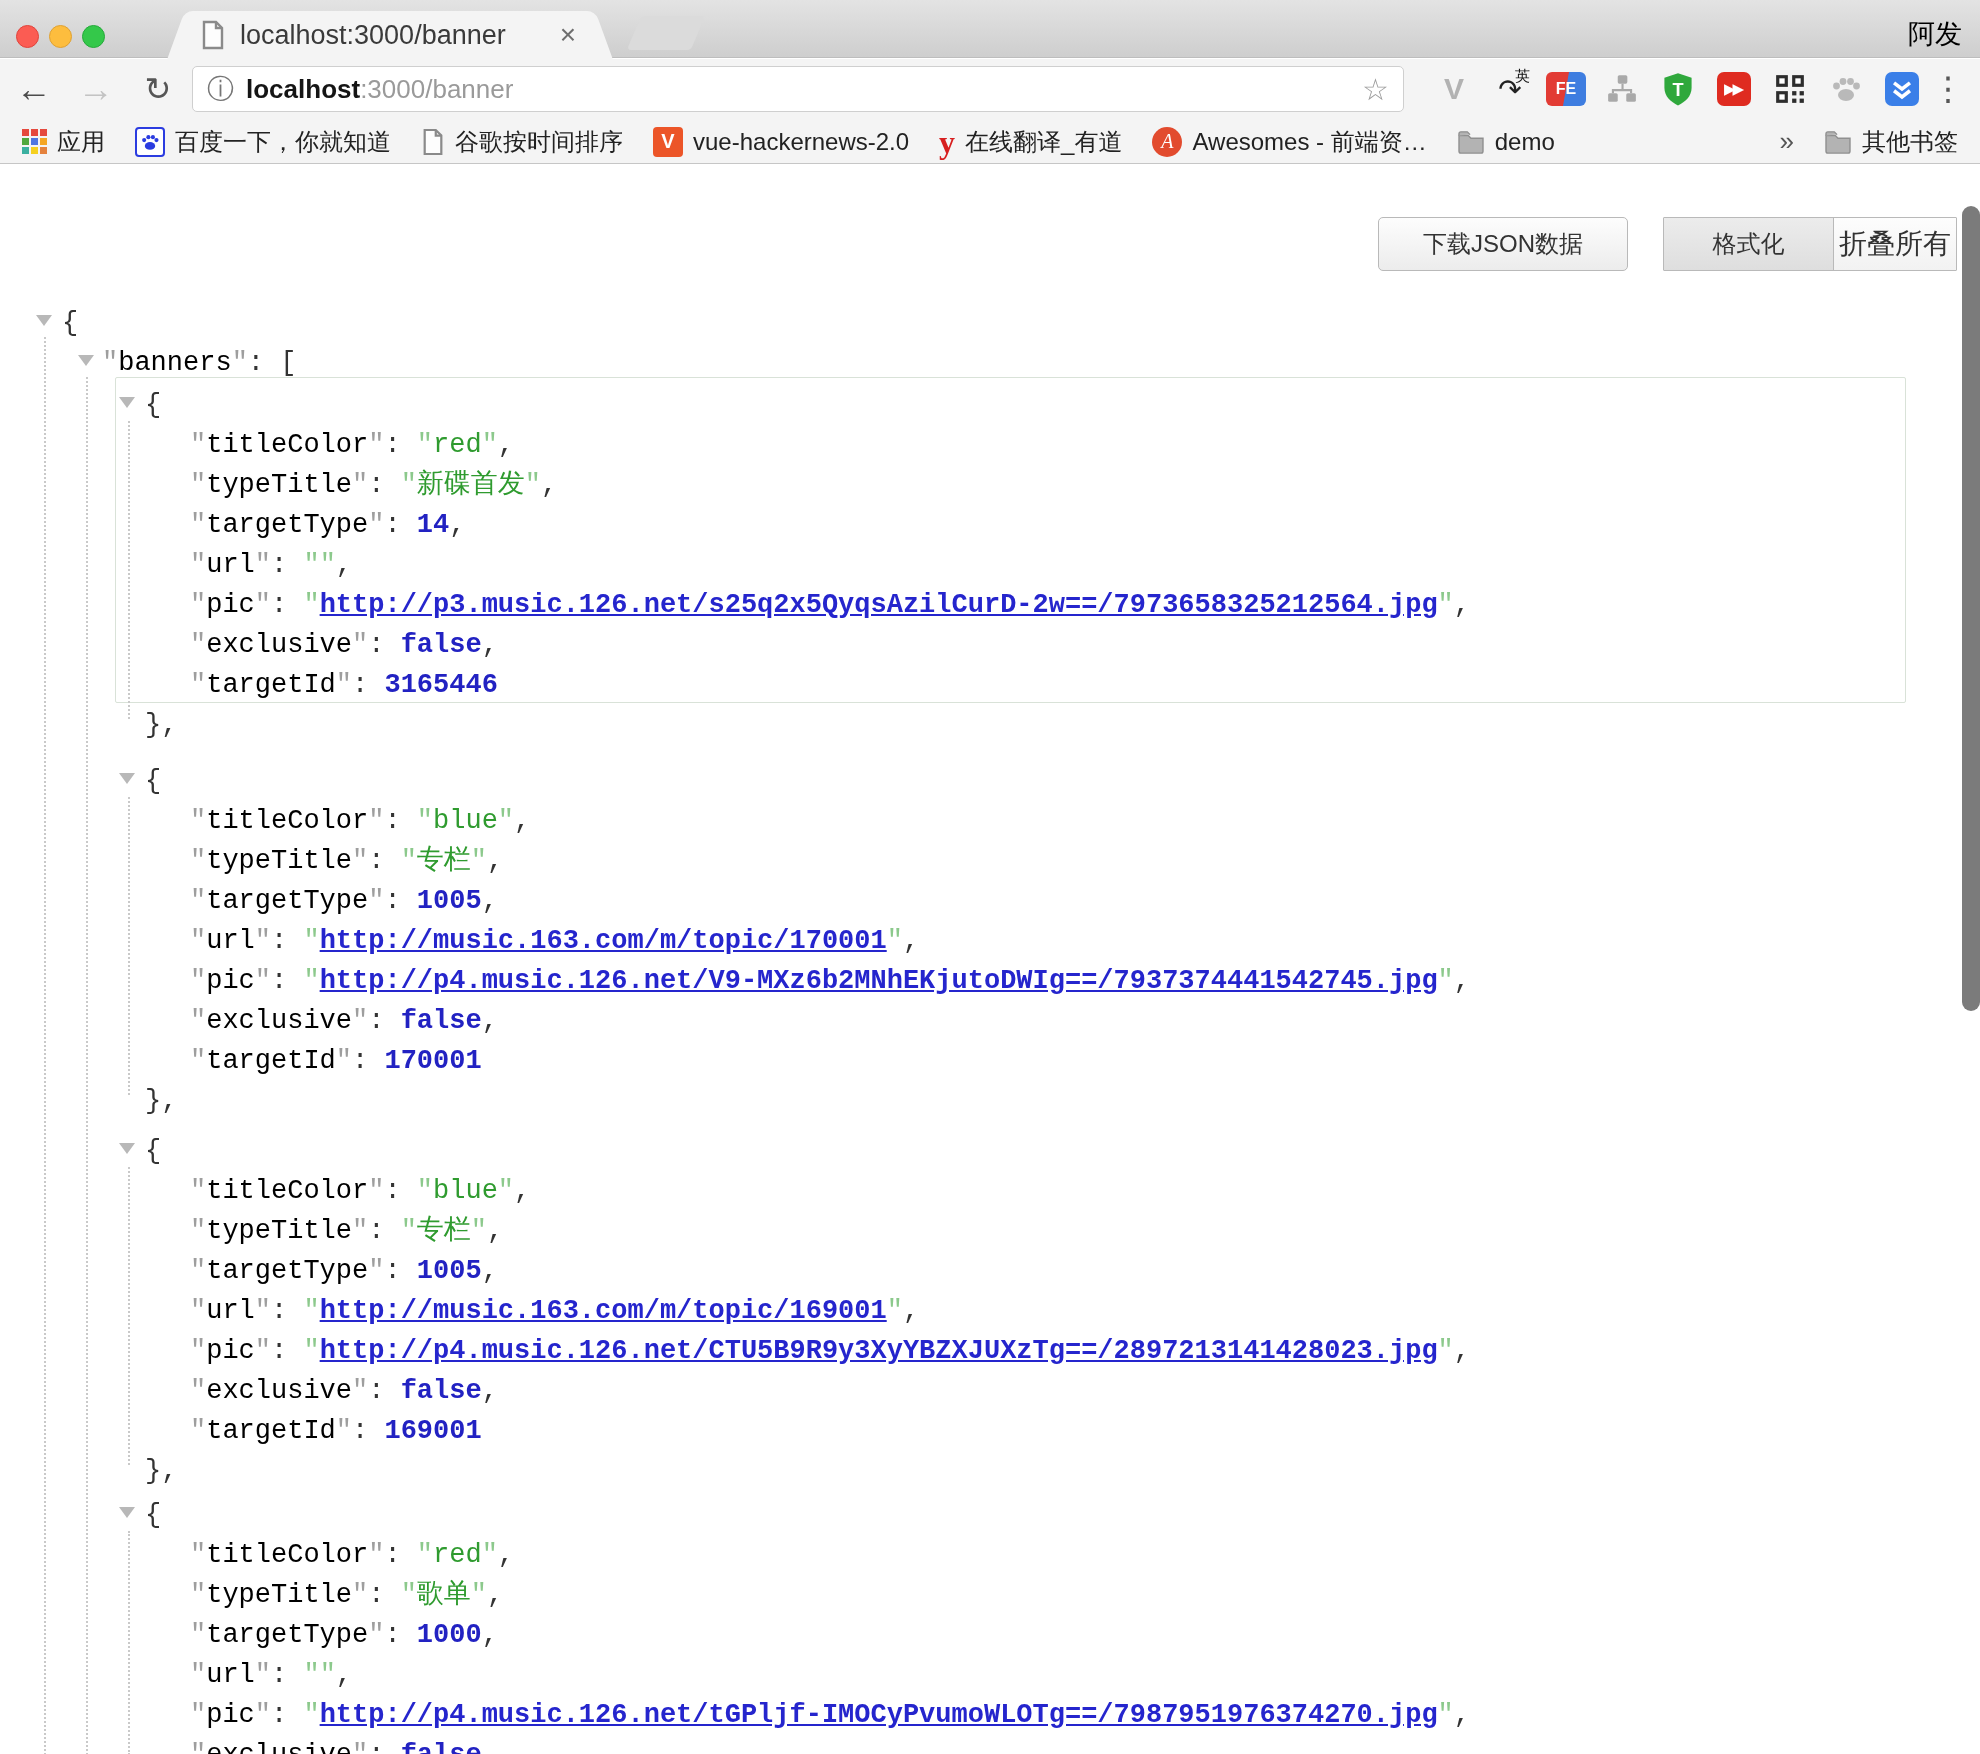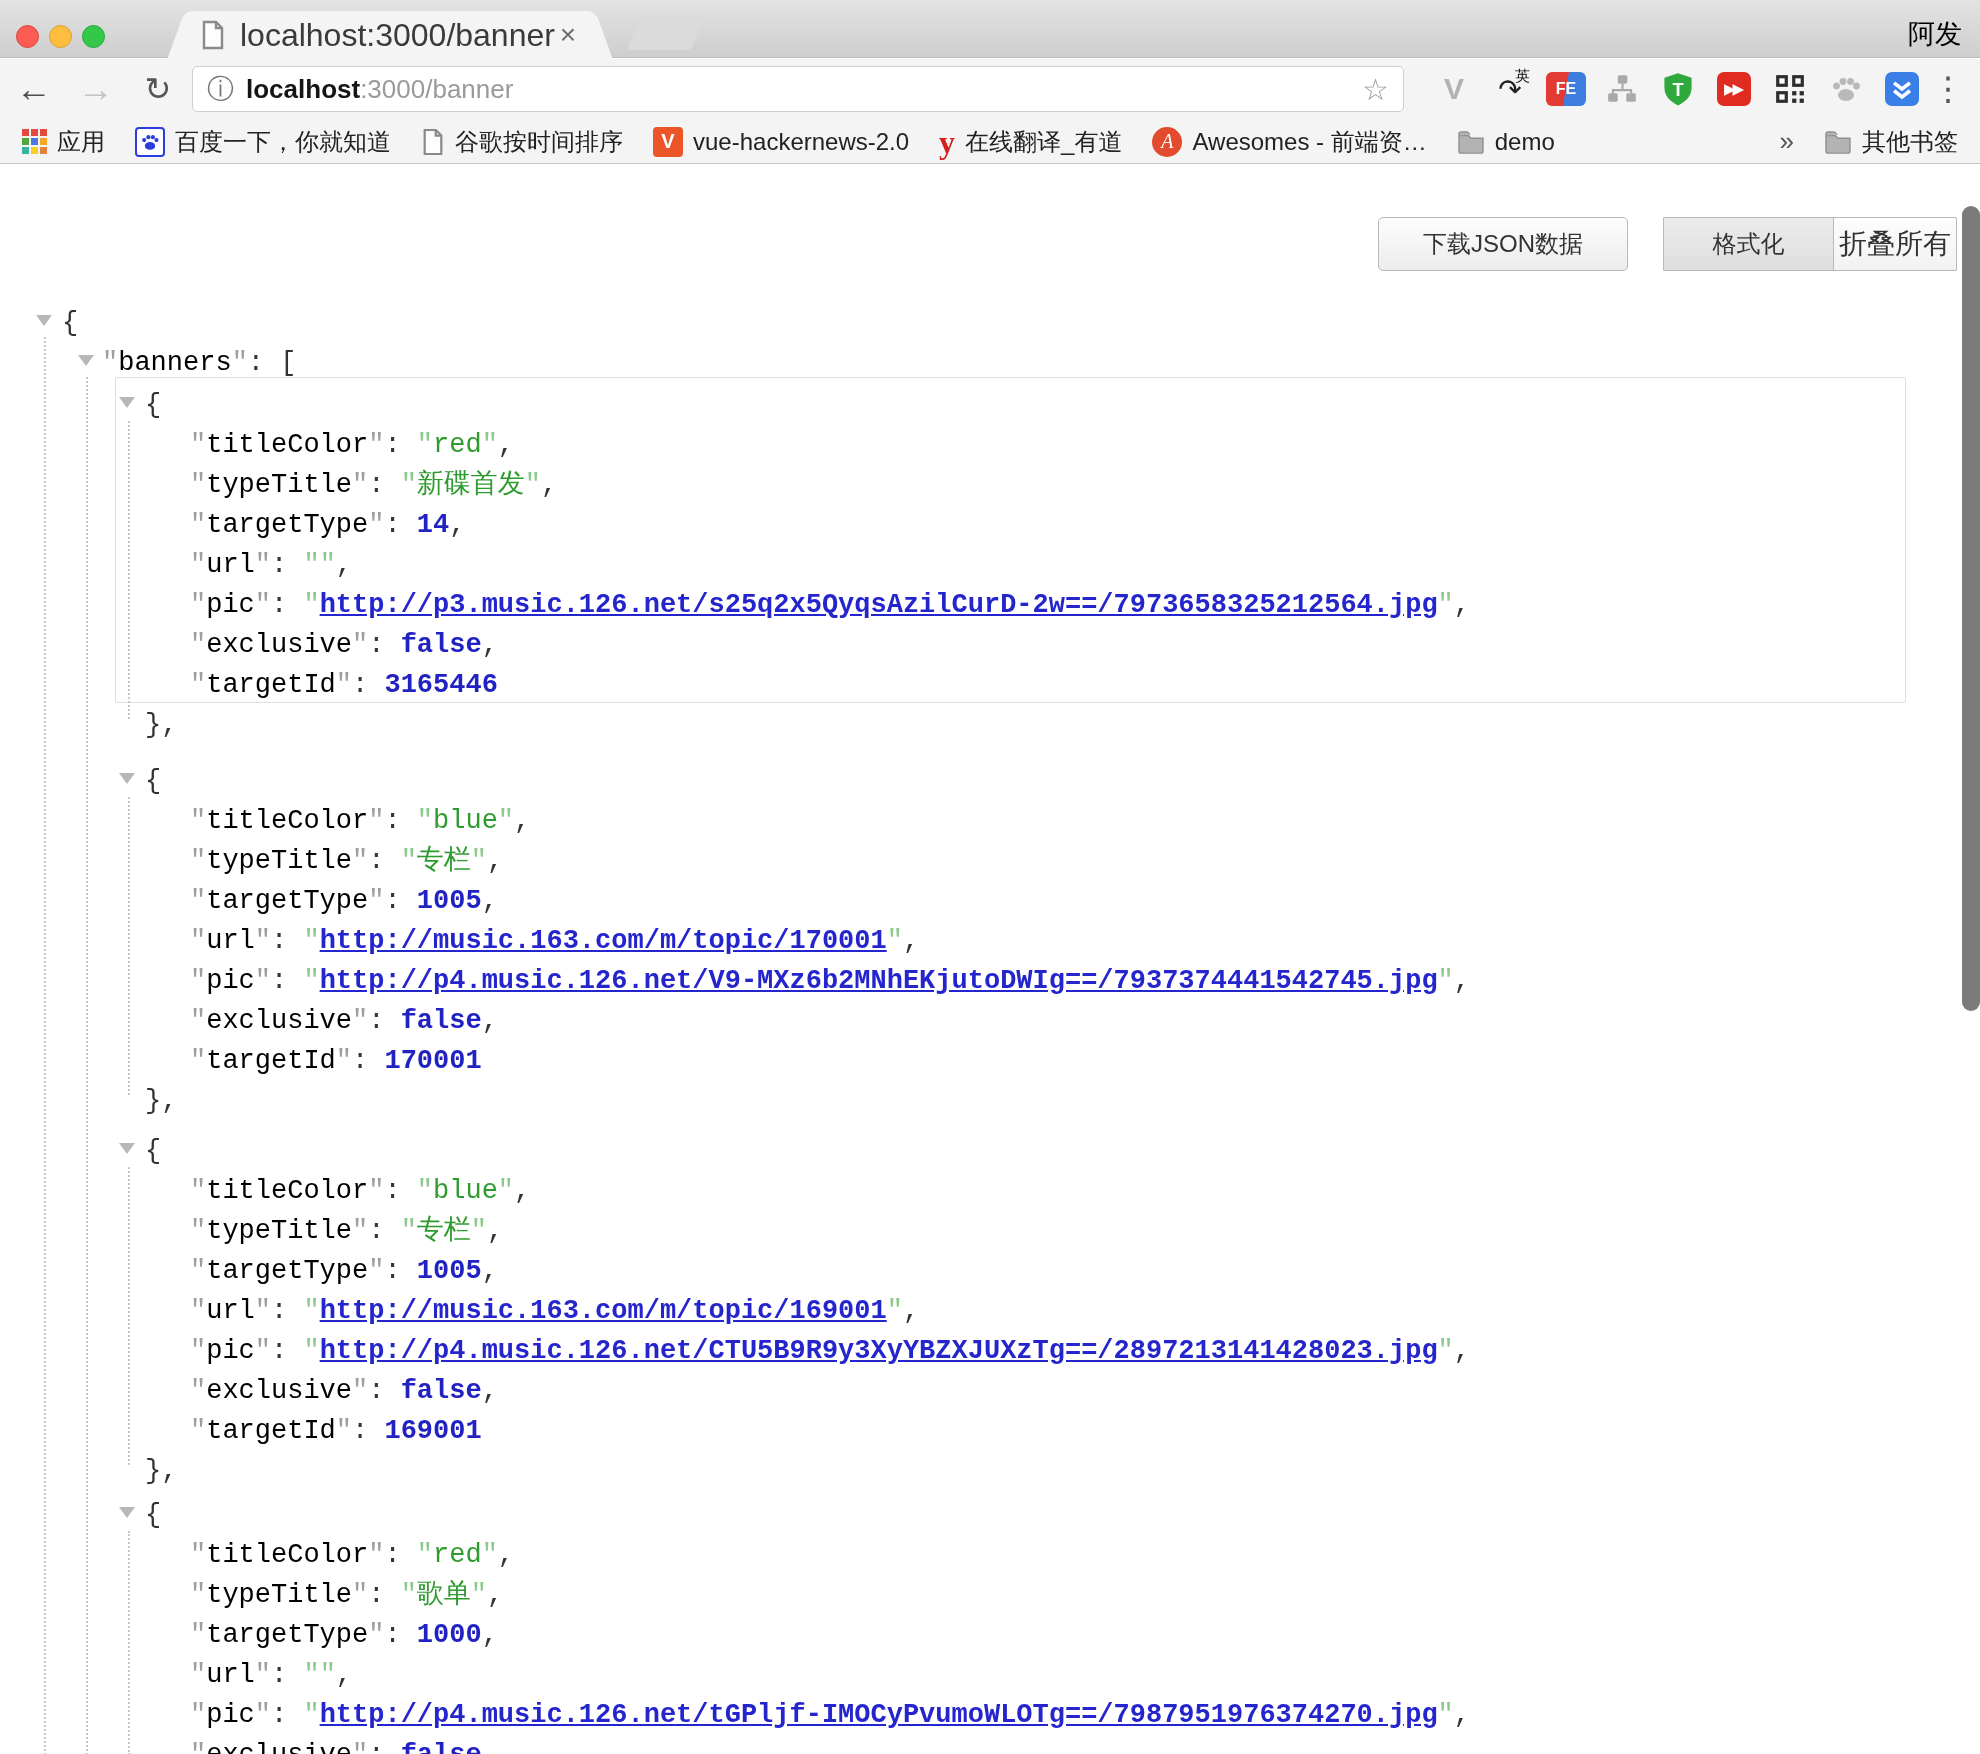--- a/index.html
+++ b/index.html
@@ -16,21 +16,21 @@
   .light{width:23px;height:23px;border-radius:50%;}
   .light.red{background:#fb5c53;border:1px solid #e0443c;}
   .light.yellow{background:#fdbd3e;border:1px solid #dfa133;}
   .light.green{background:#34c84a;border:1px solid #25a93a;}
   .tab{position:absolute;left:190px;top:11px;width:400px;height:48px;background:#f4f4f4;
     border-radius:9px 9px 0 0;display:flex;align-items:center;padding:0 10px;z-index:3;}
   .tab::before{content:"";position:absolute;left:-14px;bottom:0;width:32px;height:48px;
     background:#f4f4f4;transform:skewX(-20deg);border-radius:8px 0 0 0;z-index:-1;}
   .tab::after{content:"";position:absolute;right:-14px;bottom:0;width:32px;height:48px;
     background:#f4f4f4;transform:skewX(20deg);border-radius:0 8px 0 0;z-index:-1;}
-  .tab-title{font-size:32px;color:#3a3a3a;margin-left:14px;flex:1;white-space:nowrap;overflow:hidden;}
+  .tab-title{font-size:27px;color:#3a3a3a;margin-left:14px;flex:1;white-space:nowrap;overflow:hidden;}
   .tab-close{color:#6e6e6e;font-size:28px;line-height:28px;padding:0 4px;}
   .newtab{position:absolute;left:634px;top:16px;width:64px;height:34px;background:#dbdbdb;
     transform:skewX(-23deg);border-radius:4px;z-index:2;}
   .profile{position:absolute;right:18px;top:16px;font-size:27px;color:#000;}
 
   
   .toolbar{position:absolute;top:59px;left:0;right:0;height:61px;background:#f4f4f4;}
   .nav-ic{position:absolute;top:6px;font-size:36px;line-height:48px;width:48px;text-align:center;}
   .back{left:10px;color:#4c4c4c;}
   .fwd{left:72px;color:#c3c3c3;}

